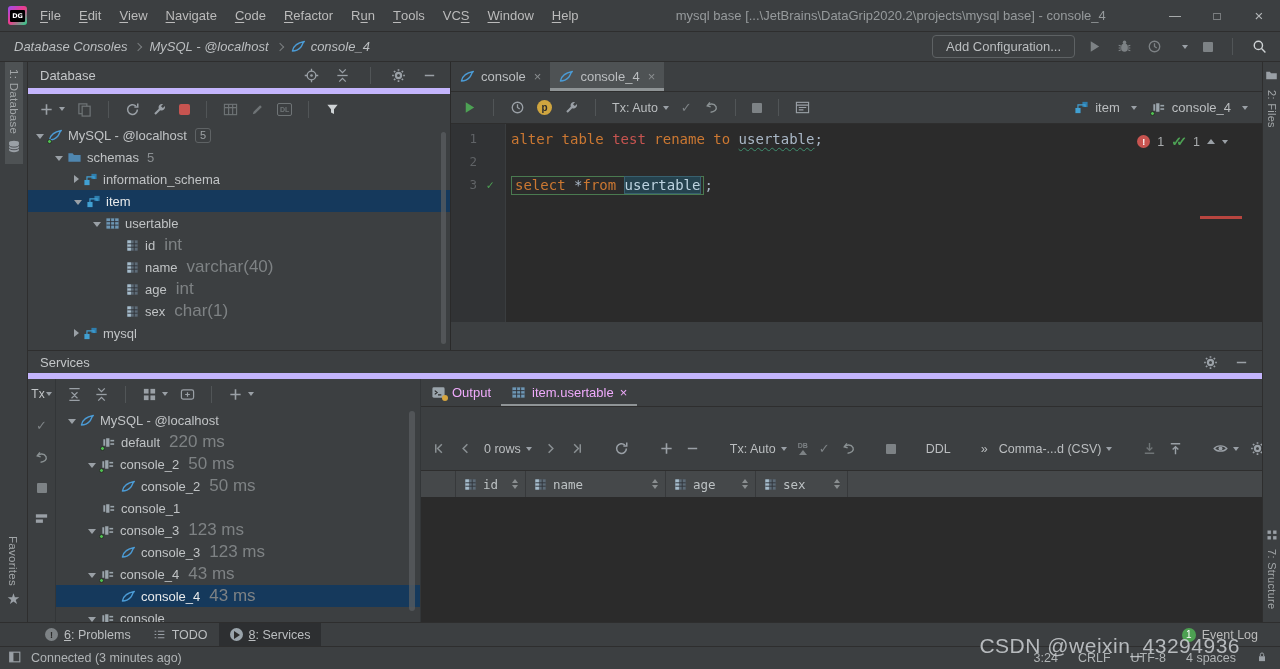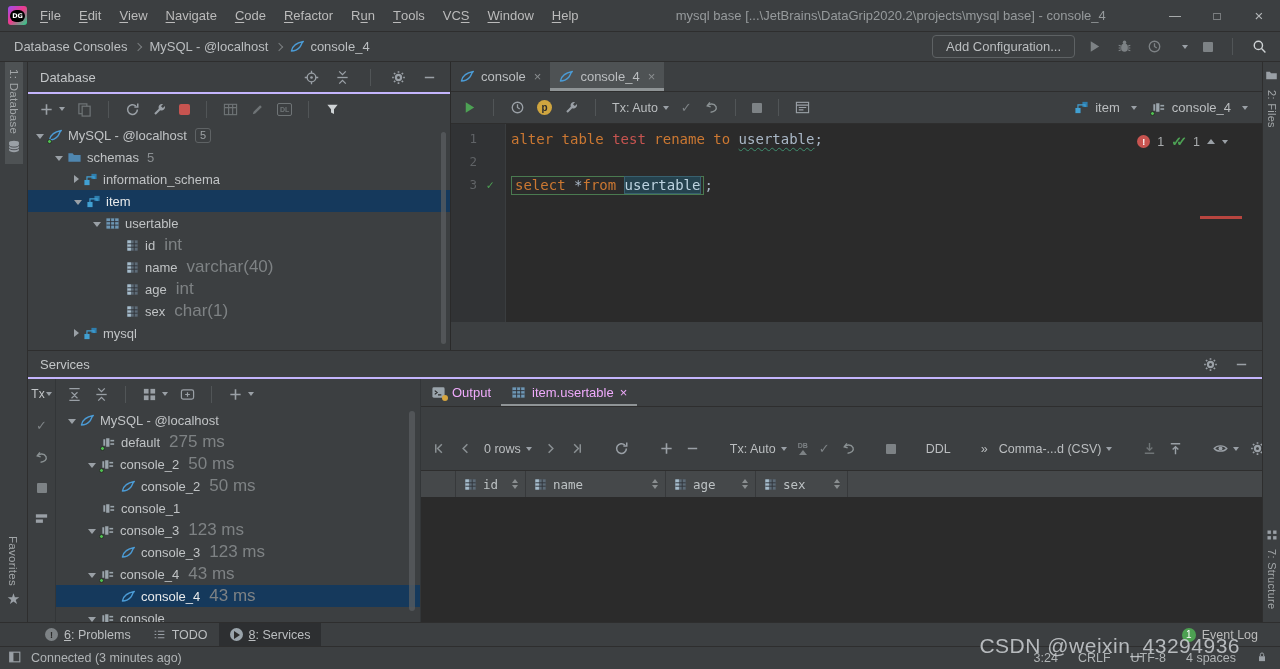--- a/index.html
+++ b/index.html
@@ -12,47 +12,47 @@
   .icon{display:inline-flex;align-items:center;justify-content:center;position:relative;line-height:0;}
   .gdot{position:absolute;left:-1px;bottom:-1px;width:5px;height:5px;border-radius:50%;background:#4fc050;border:1px solid #2b2b2b;}
   .dd{display:inline-block;width:0;height:0;border-left:3.5px solid transparent;border-right:3.5px solid transparent;border-top:4px solid #9aa0a6;margin-left:5px;}
   .tsep{display:inline-block;width:1px;height:17px;background:#515557;margin:0 7px;}
   .tbtn{display:inline-flex;align-items:center;padding:2px 3px;border-radius:3px;}
   .tlabel{color:#bbbec0;font-size:12.5px;white-space:nowrap;}
 
   
   .titlebar{position:absolute;top:0;left:0;width:1280px;height:32px;display:flex;align-items:center;background:#3c3f41;border-bottom:1px solid #2e2e2e;padding-left:8px;}
   .logo{width:19px;height:19px;border-radius:3px;background:linear-gradient(135deg,#9b4df2 0%,#ef3b8a 48%,#21d789 100%);display:flex;align-items:center;justify-content:center;margin-right:4px;}
-  .logo b{background:#000;color:#fff;font-size:6.5px;padding:2px 2.5px;border-radius:6px;font-family:"DejaVu Sans",sans-serif;}
+  .logo b{background:#000;color:#fff;font-size:6.5px;padding:2px 2.5px;border-radius:1px;font-family:"DejaVu Sans",sans-serif;}
   .menus{display:flex;height:100%;align-items:center;}
   .menu-item{padding:0 9px;height:100%;display:flex;align-items:center;color:#bbbbbb;}
   .menu-item u{text-underline-offset:2px;}
   .wintitle{flex:1;text-align:center;color:#969a9c;white-space:nowrap;overflow:hidden;padding-left:40px;}
   .winbtns{display:flex;height:100%;}
   .winbtn{width:42px;height:100%;display:flex;align-items:center;justify-content:center;color:#b5b8ba;font-size:13px;}
 
   
   .crumbbar{position:absolute;top:32px;left:0;width:1280px;height:30px;display:flex;align-items:center;background:#3c3f41;border-bottom:1px solid #2e2e2e;padding:0 10px 0 14px;}
   .crumbs{display:flex;align-items:center;gap:8px;}
-  .crumb{display:flex;align-items:flex-start;gap:5px;color:#bbbec0;}
+  .crumb{display:flex;align-items:flex-start;gap:5px;color:#bbbec0;font-style:italic;}
   .crumb-sep{width:6px;height:6px;border-top:1.5px solid #7a7e80;border-right:1.5px solid #7a7e80;transform:rotate(45deg);margin-top:1px;}
   .crumb-right{margin-left:auto;display:flex;align-items:center;gap:9px;}
   .addcfg{background:transparent;border:1px solid #5e6264;border-radius:4px;color:#bbbec0;font-size:13px;padding:3px 13px;font-family:inherit;}
 
   
   .leftstrip{position:absolute;top:62px;left:0;width:28px;height:560px;background:#3c3f41;border-right:1px solid #2e2e2e;display:flex;flex-direction:column;align-items:center;}
   .rightstrip{position:absolute;top:62px;right:0;width:18px;height:560px;background:#3c3f41;border-left:1px solid #2e2e2e;display:flex;flex-direction:column;align-items:center;}
   .vbtn{display:flex;flex-direction:column;align-items:center;gap:5px;padding:7px 2px;}
   .vbtn .vtext{writing-mode:vertical-rl;font-size:11.5px;color:#a2a6a8;letter-spacing:.3px;}
   .vbtn.active{background:#4e5254;}
   .rightstrip .vbtn .vtext{font-size:11px;}
 
   
   .dbpanel{position:absolute;top:62px;left:28px;width:422px;height:288px;background:#3c3f41;overflow:hidden;}
-  .panelhead{height:32px;display:flex;align-items:center;padding:0 10px 0 12px;border-bottom:2px solid #c4b5fd;}
+  .panelhead{height:32px;display:flex;align-items:center;padding:0 10px 0 12px;border-bottom:6px solid #c4b5fd;}
   .panelhead .ptitle{color:#c3c6c8;}
   .panelhead .picons{margin-left:auto;display:flex;align-items:center;gap:10px;}
   .dbtoolbar{height:30px;display:flex;align-items:center;padding-left:8px;gap:6px;}
   .tree{position:relative;}
   .trow{height:22px;display:flex;align-items:center;white-space:nowrap;}
   .trow.selected{background:#15395c;}
   .trow .tlbl{color:#c0c3c5;margin-left:5px;}
   .trow.selected .tlbl{color:#e8eaeb;}
   .trow .textra{color:#7e8284;font-size:17px;margin-left:9px;}
   .trow .tbadge{margin-left:8px;border:1px solid #5f6365;border-radius:3px;color:#9da2a5;font-size:11px;padding:0 4px;line-height:13px;}
@@ -758,21 +758,21 @@
               <span class="chev none"></span>
               <span class="icon">
                 <svg width="15" height="15" viewBox="0 0 16 16">
                   <path d="M2.5 4.5 h2 v7 h-2 Z M5.5 3.5 h3.5 v9 H5.5 Z" fill="#9aa4ab"></path>
                   <rect x="10" y="5.2" width="4" height="1.7" fill="#9aa4ab"></rect>
                   <rect x="10" y="8.8" width="4" height="1.7" fill="#9aa4ab"></rect>
                 </svg>
                 <span class="gdot"></span>
               </span>
               <span class="tlbl">default</span>
-              <span class="textra">275 ms</span>
+              <span class="textra">220 ms</span>
             </div>
             <div class="trow" style="padding-left: 32px;">
               <span class="chev down"></span>
               <span class="icon">
                 <svg width="15" height="15" viewBox="0 0 16 16">
                   <path d="M2.5 4.5 h2 v7 h-2 Z M5.5 3.5 h3.5 v9 H5.5 Z" fill="#9aa4ab"></path>
                   <rect x="10" y="5.2" width="4" height="1.7" fill="#9aa4ab"></rect>
                   <rect x="10" y="8.8" width="4" height="1.7" fill="#9aa4ab"></rect>
                 </svg>
                 <span class="gdot"></span>

